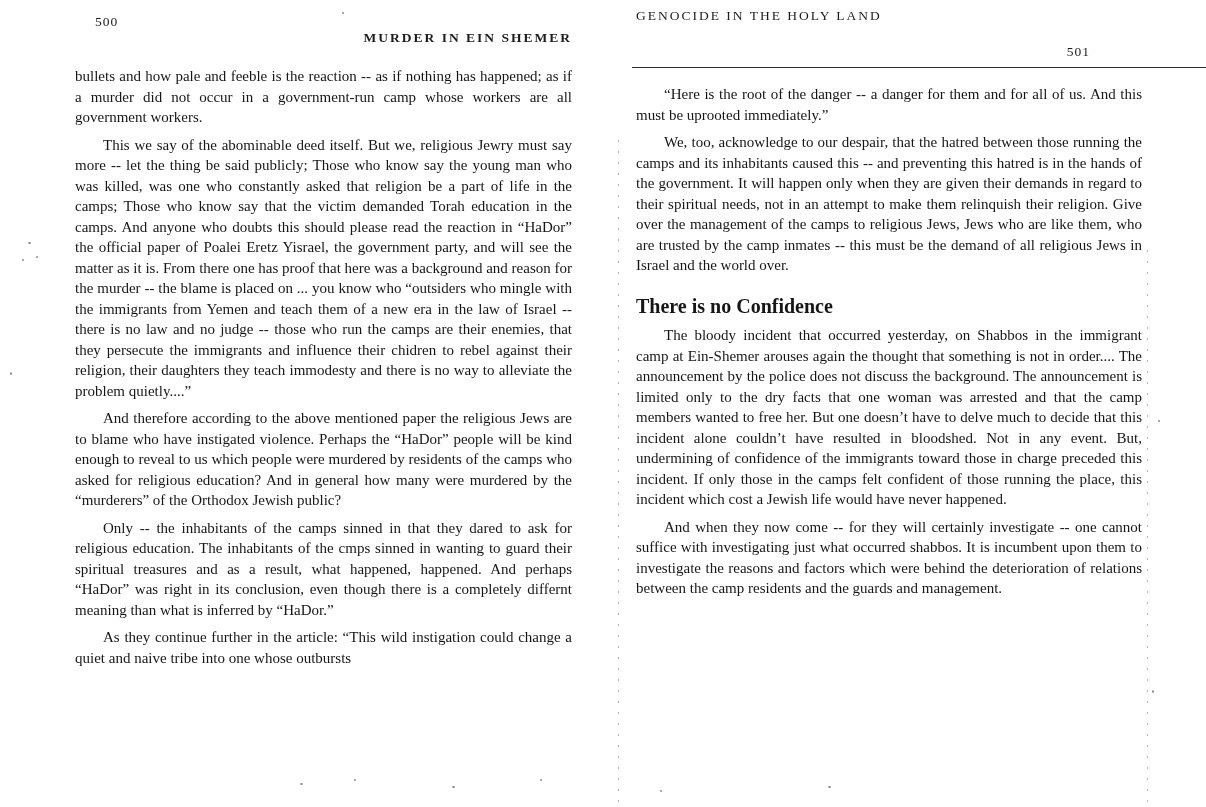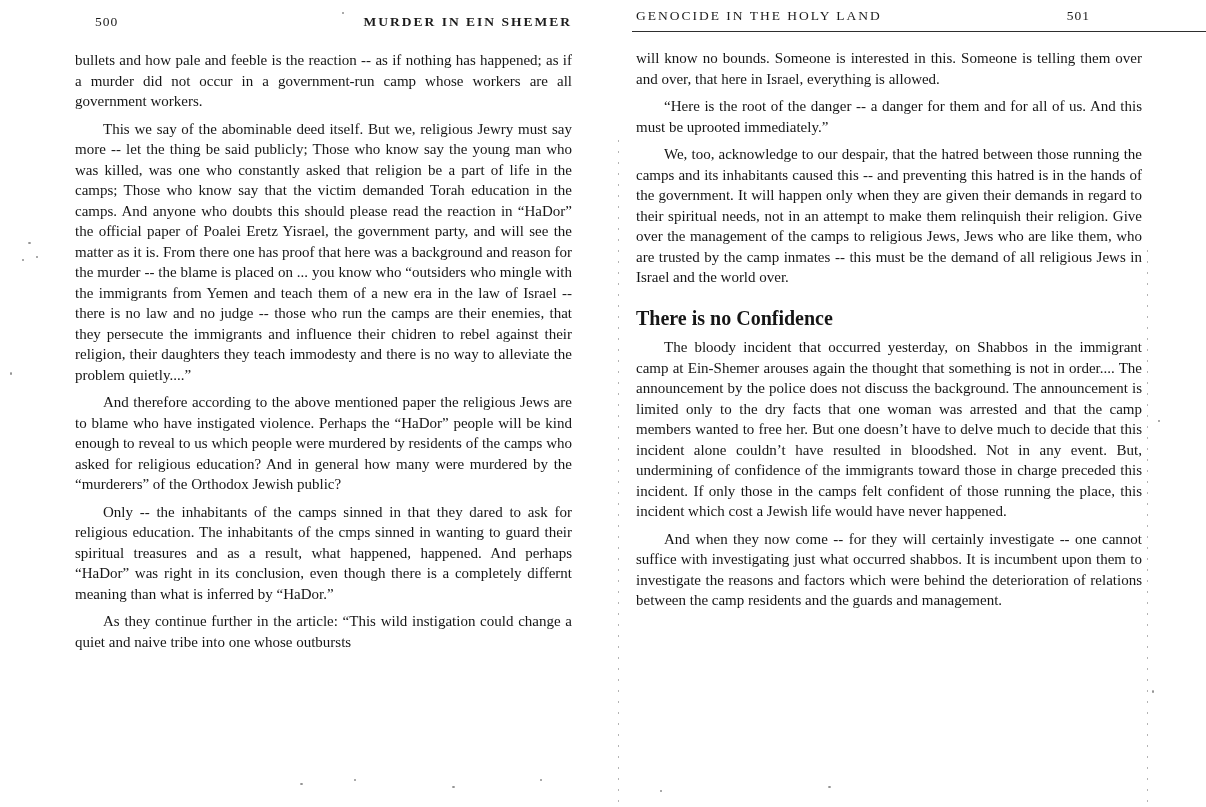--- a/index.html
+++ b/index.html
@@ -16,20 +16,21 @@
   .page.left  { padding: 14px 31px 0 75px; }
   .page.right { padding: 8px 64px 0 33px; }
 
   .running-head {
     display: flex;
     align-items: baseline;
     font-size: 13.5px;
     letter-spacing: 2px;
     color: #1c1c1c;
     white-space: nowrap;
+    flex-direction: column;
   }
   .left .running-head { margin-bottom: 20px; }
   .left .running-head .pagenum { letter-spacing: 1px; padding-left: 20px; }
   .left .running-head .head-title { margin-left: auto; font-weight: bold; }
 
   .right .running-head {
     margin: 0 -64px 16px -4px;
     padding: 0 0 7px 4px;
     border-bottom: 1.5px solid #2e2e2e;
     gap: 20px;
@@ -94,21 +95,20 @@
       <p>As they continue further in the article: “This wild instigation could change a quiet and naive tribe into one whose outbursts</p>
     </div>
   </div>
 
   <div class="page right">
     <div class="running-head">
       <span class="head-title">GENOCIDE IN THE HOLY LAND</span>
       <span class="pagenum">501</span>
     </div>
     <div class="body-text">
-      <p class="noindent">will know no bounds.  Someone is interested in this.  Someone is telling them over and over, that here in Israel, everything is allowed.</p>
       <p>“Here is the root of the danger -- a danger for them and for all of us.  And this must be uprooted immediately.”</p>
       <p>We, too, acknowledge to our despair, that the hatred between those running the camps and its inhabitants caused this -- and preventing this hatred is in the hands of the government.  It will happen only when they are given their demands in regard to their spiritual needs, not in an attempt to make them relinquish their religion.  Give over the management of the camps to religious Jews, Jews who are like them, who are trusted by the camp inmates -- this must be the demand of all religious Jews in Israel and the world over.</p>
       <h3 class="section-heading">There is no Confidence</h3>
       <p>The bloody incident that occurred yesterday, on Shabbos in the immigrant camp at Ein-Shemer arouses again the thought that something is not in order....  The announcement by the police does not discuss the background.  The announcement is limited only to the dry facts that one woman was arrested and that the camp members wanted to free her.  But one doesn’t have to delve much to decide that this incident alone couldn’t have resulted in bloodshed.  Not in any event.  But, undermining of confidence of the immigrants toward those in charge preceded this incident.  If only those in the camps felt confident of those running the place, this incident which cost a Jewish life would have never happened.</p>
       <p>And when they now come -- for they will certainly investigate -- one cannot suffice with investigating just what occurred shabbos.  It is incumbent upon them to investigate the reasons and factors which were behind the deterioration of relations between the camp residents and the guards and management.</p>
     </div>
   </div>
 
   <div class="fold-line fold-center"></div>
   <div class="fold-line fold-right"></div>

